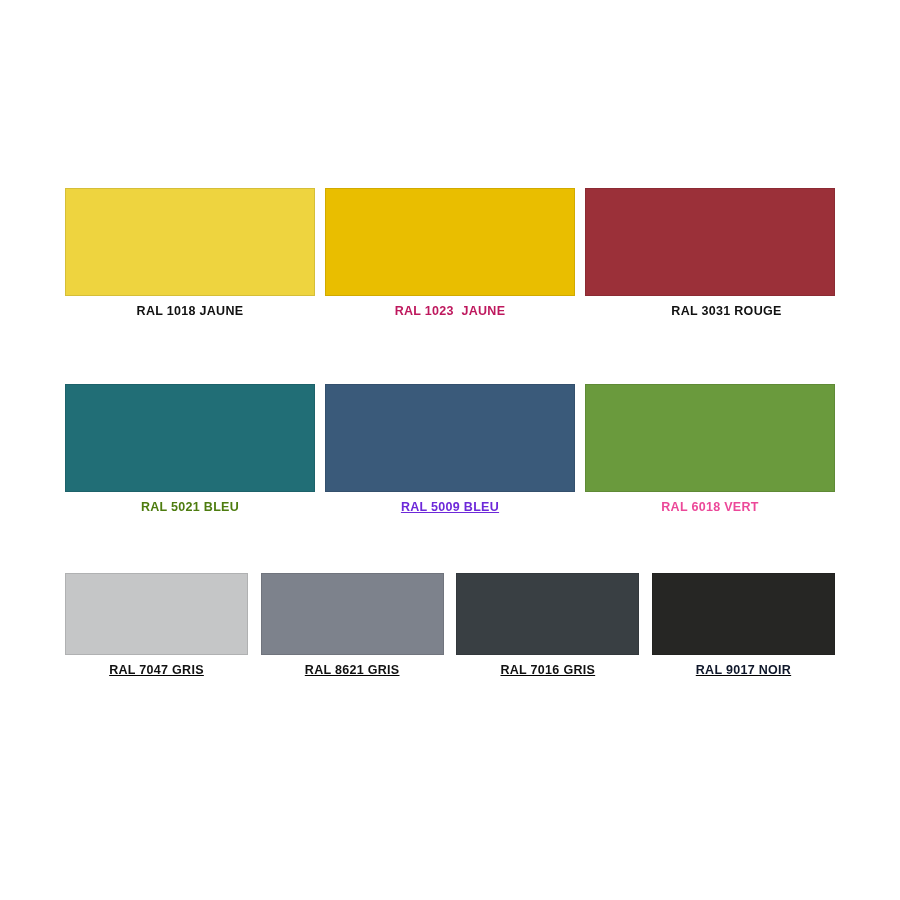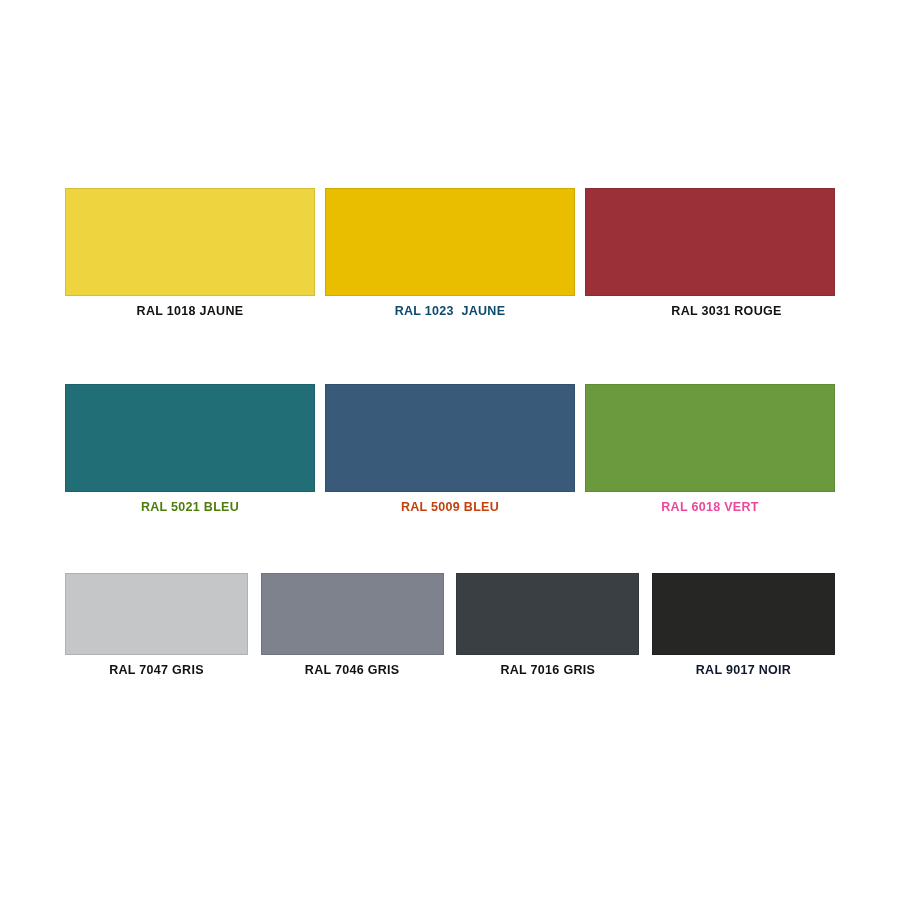--- a/index.html
+++ b/index.html
@@ -37,21 +37,21 @@
   }
   .swatch-chip {
     box-sizing: border-box;
     border: 1px solid rgba(0, 0, 0, 0.10);
   }
   .row-large .swatch-cell { width: 250px; }
   .row-large .swatch-chip {
     width: 250px;
     height: 108px;
   }
-  .row-small .swatch-cell { width: 183px; }
+  .row-small .swatch-cell { width: 183px; text-decoration: underline; }
   .row-small .swatch-chip {
     width: 183px;
     height: 82px;
   }
   .swatch-label {
     margin-top: 8px;
     font-family: "Liberation Sans", sans-serif;
     font-weight: bold;
     font-size: 12.5px;
     letter-spacing: 0.3px;
@@ -66,51 +66,51 @@
 
 <div id="swatch-chart">
 
   <div class="swatch-row row-large" id="row-1">
     <div class="swatch-cell">
       <div class="swatch-chip" style="background-color: rgb(238, 212, 63);"></div>
       <div class="swatch-label" style="color: rgb(17, 17, 17);">RAL 1018 JAUNE</div>
     </div>
     <div class="swatch-cell">
       <div class="swatch-chip" style="background-color: rgb(233, 190, 0);"></div>
-      <div class="swatch-label" style="color: #0c4a6e;">RAL 1023  JAUNE</div>
+      <div class="swatch-label" style="color: #be185d;">RAL 1023  JAUNE</div>
     </div>
     <div class="swatch-cell">
       <div class="swatch-chip" style="background-color: rgb(155, 48, 57);"></div>
       <div class="swatch-label" style="color: rgb(17, 17, 17); padding-left: 33px;">RAL 3031 ROUGE</div>
     </div>
   </div>
 
   <div class="swatch-row row-large" id="row-2">
     <div class="swatch-cell">
       <div class="swatch-chip" style="background-color: rgb(33, 110, 118);"></div>
       <div class="swatch-label" style="color: #4d7c0f;">RAL 5021 BLEU</div>
     </div>
     <div class="swatch-cell">
       <div class="swatch-chip" style="background-color: rgb(58, 90, 122);"></div>
-      <div class="swatch-label" style="color: #c2410c;">RAL 5009 BLEU</div>
+      <div class="swatch-label" style="color: #6d28d9; text-decoration: underline;">RAL 5009 BLEU</div>
     </div>
     <div class="swatch-cell">
       <div class="swatch-chip" style="background-color: rgb(106, 154, 61);"></div>
       <div class="swatch-label" style="color: #ec4899; text-align: center;">RAL 6018 VERT</div>
     </div>
   </div>
 
   <div class="swatch-row row-small" id="row-3">
     <div class="swatch-cell">
       <div class="swatch-chip" style="background-color: rgb(197, 198, 199);"></div>
       <div class="swatch-label" style="color: rgb(17, 17, 17);">RAL 7047 GRIS</div>
     </div>
     <div class="swatch-cell">
       <div class="swatch-chip" style="background-color: rgb(125, 130, 140);"></div>
-      <div class="swatch-label" style="color: rgb(17, 17, 17);">RAL 7046 GRIS</div>
+      <div class="swatch-label" style="color: rgb(17, 17, 17);">RAL 8621 GRIS</div>
     </div>
     <div class="swatch-cell">
       <div class="swatch-chip" style="background-color: rgb(57, 63, 67);"></div>
       <div class="swatch-label" style="color: rgb(17, 17, 17);">RAL 7016 GRIS</div>
     </div>
     <div class="swatch-cell">
       <div class="swatch-chip" style="background-color: rgb(38, 38, 36);"></div>
       <div class="swatch-label" style="color: #0f172a;">RAL 9017 NOIR</div>
     </div>
   </div>

